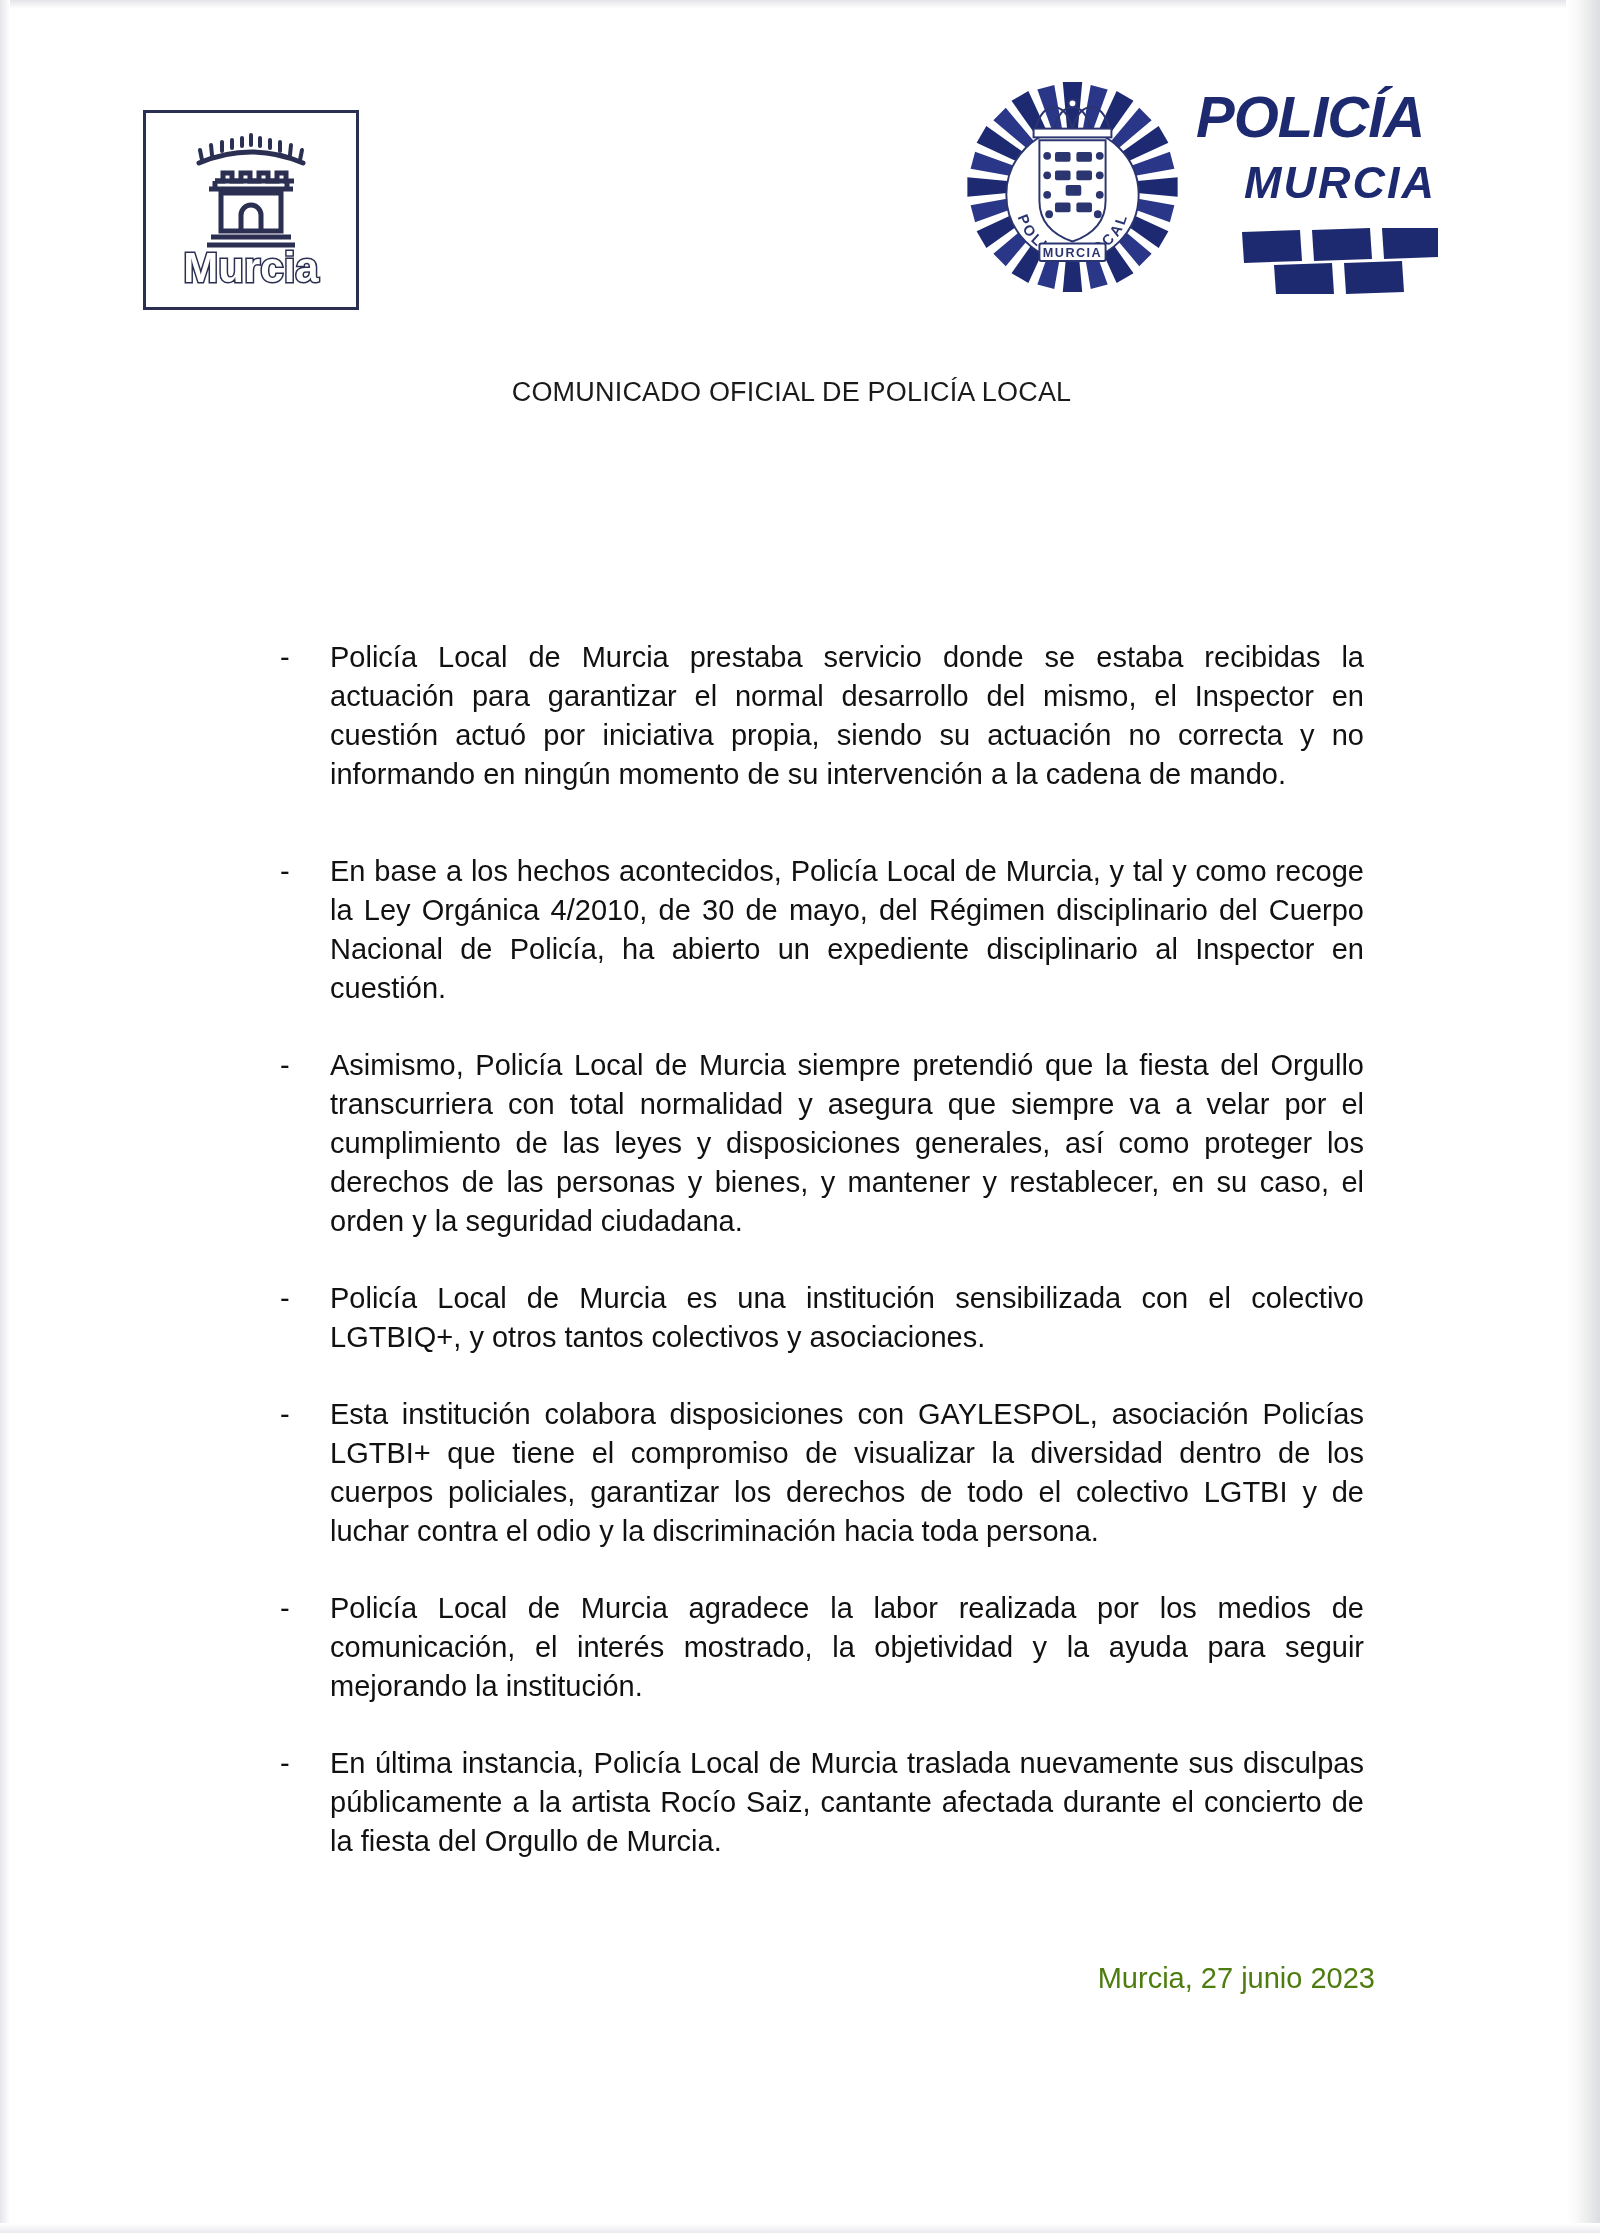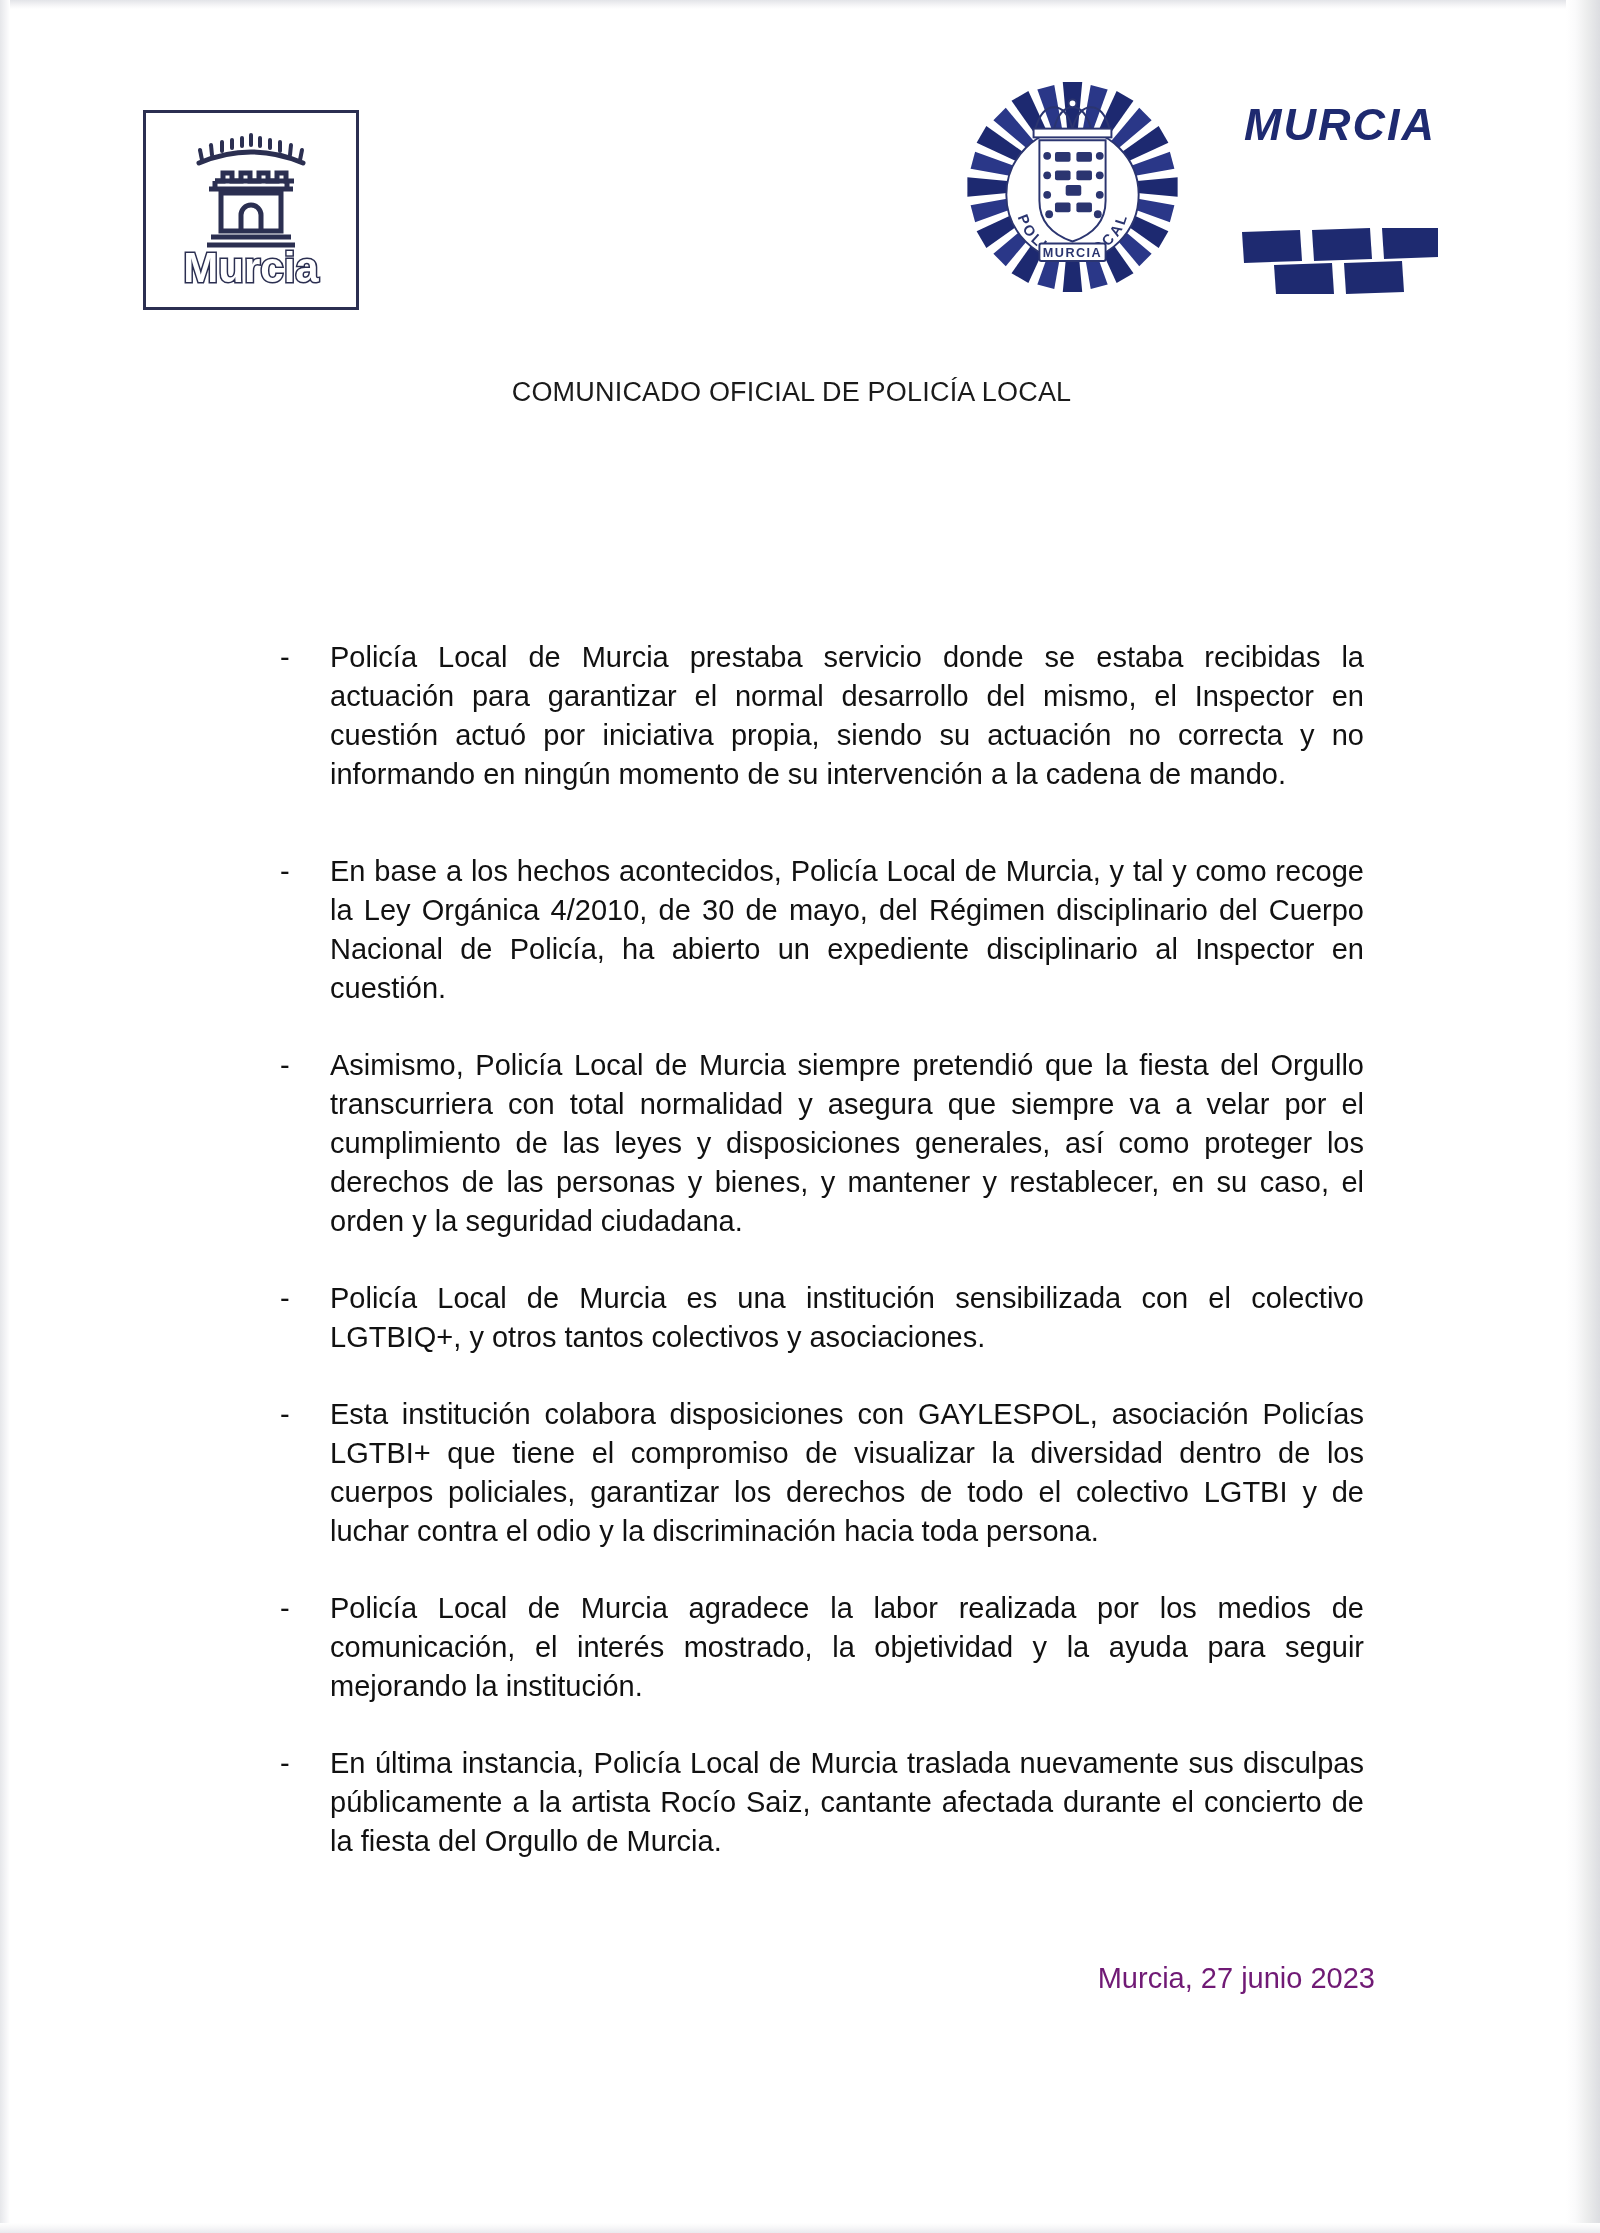--- a/index.html
+++ b/index.html
@@ -130,21 +130,21 @@
     line-height: 39px;
     color: #111;
   }
   .bullet + .bullet { margin-top: 38px; }
   .bullet.gap-big { margin-top: 58px; }
 
   .signoff {
     position: absolute;
     right: 225px; top: 1962px;
     font-size: 29px;
-    color: #701a75;
+    color: #4d7c0f;
   }
 </style>
 </head>
 <body>
 
 <div class="page">
 
   <div class="edge-top"></div>
   <div class="edge-left"></div>
   <div class="edge-right"></div>
@@ -311,20 +311,21 @@
           <circle cx="86" cy="140" r="4"></circle>
             <circle cx="136" cy="140" r="4"></circle>
         </g>
 
         <rect x="76" y="170" width="68" height="18" rx="2" fill="#ffffff" stroke="#2b3570" stroke-width="2"></rect>
         <text x="110" y="184" text-anchor="middle" font-family="Liberation Sans, sans-serif" font-size="13" font-weight="bold" fill="#2b3570" letter-spacing="1.5">MURCIA</text>
       </g>
     </svg>
 
     <div class="police-text">
+      <div class="police-title">POLICÍA</div>
       <div class="police-sub">MURCIA</div>
     </div>
 
     <svg class="checker" width="200" height="66" viewBox="0 0 200 66">
       <g fill="#1e2a70">
         <polygon points="4,4 62,2 64,33 6,35"></polygon>
         <polygon points="74,2 132,0 134,31 76,33"></polygon>
         <polygon points="144,0 200,0 200,29 146,31"></polygon>
         <polygon points="36,37 94,35 96,66 38,66"></polygon>
         <polygon points="106,35 164,33 166,64 108,66"></polygon>

